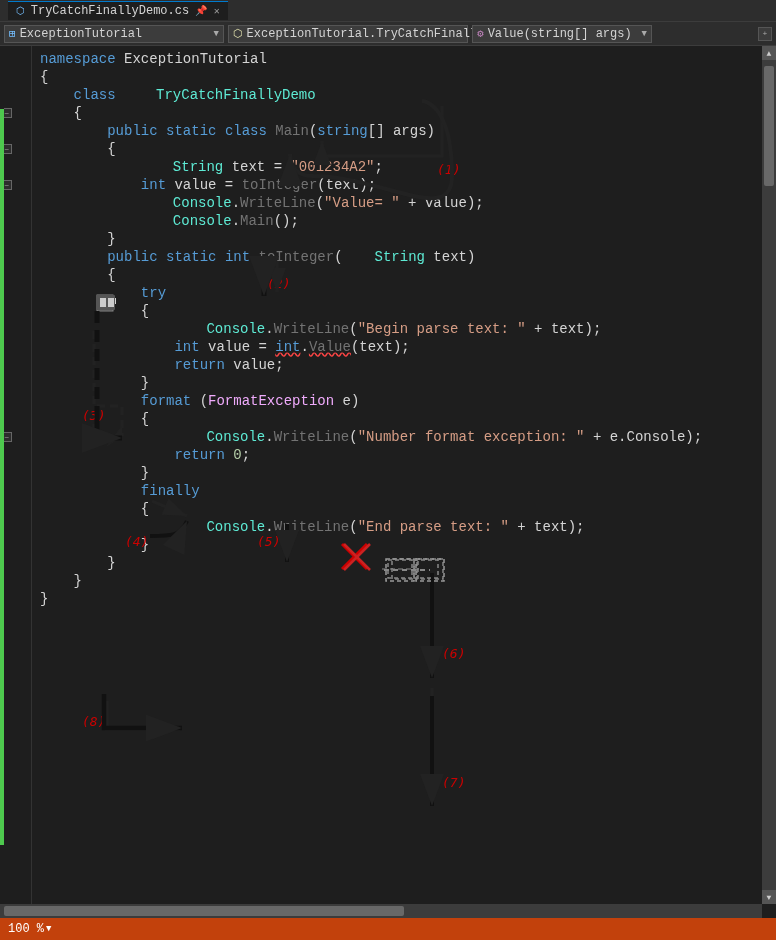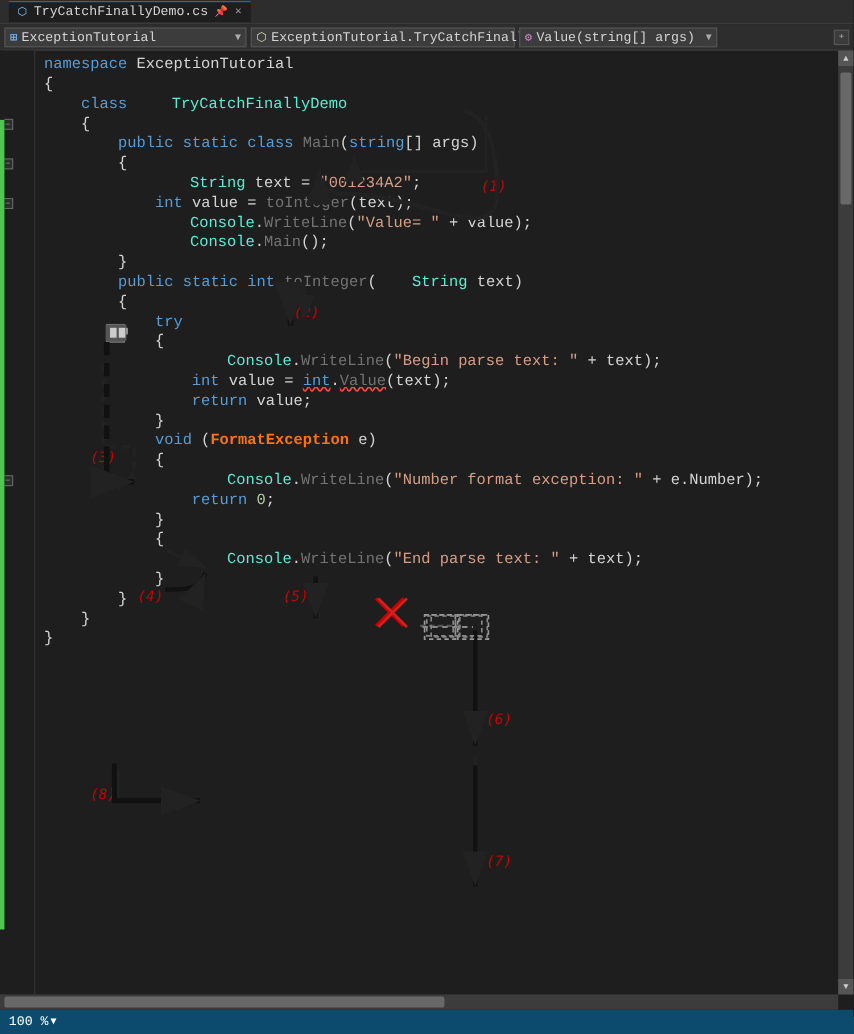--- a/index.html
+++ b/index.html
@@ -115,38 +115,38 @@
       align-items: flex-end;
       position: relative;
     }
 
     
     .kw { color: #569cd6; } 
     .str { color: #d69d85; } 
     .method { color: #737373; }
     .plain { color: #d4d4d4; }
     .class-name { color: #5eead4; margin-left: 32px; }
-    .exception { color: #f97316; font-weight: bold; }
+    .exception { color: #f0abfc; }
     .number { color: #b5cea8; }
 
     
     .underline-red {
       text-decoration: underline;
       text-decoration-color: #f44;
       text-decoration-style: wavy;
     }
 
     
     .bottom-bar {
       position: absolute;
       bottom: 0;
       left: 0;
       width: 776px;
       height: 22px;
-      background: #0c4a6e;
+      background: #c2410c;
       display: flex;
       align-items: center;
       padding: 0 8px;
       gap: 8px;
     }
     .zoom-control {
       display: flex;
       align-items: center;
       gap: 2px;
       color: white;
@@ -347,39 +347,42 @@
 
         <div class="code-line">
           <span class="plain">                </span><span class="kw">return</span><span class="plain"> value;</span>
         </div>
 
         <div class="code-line">
           <span class="plain">            }</span>
         </div>
 
         <div class="code-line">
-          <span class="plain">            </span><span class="kw">void</span><span class="plain"> (</span><span class="exception">FormatException</span><span class="plain"> e)</span>
+          <span class="plain">            </span><span class="kw">format</span><span class="plain"> (</span><span class="exception">FormatException</span><span class="plain"> e)</span>
         </div>
 
         <div class="code-line">
           <span class="plain">            {</span>
         </div>
 
         <div class="code-line">
-          <span class="plain">                </span><span class="class-name">Console</span><span class="plain">.</span><span class="method">WriteLine</span><span class="plain">(</span><span class="str">"Number format exception: "</span><span class="plain"> + e.Number);</span>
+          <span class="plain">                </span><span class="class-name">Console</span><span class="plain">.</span><span class="method">WriteLine</span><span class="plain">(</span><span class="str">"Number format exception: "</span><span class="plain"> + e.Console);</span>
         </div>
 
         <div class="code-line">
           <span class="plain">                </span><span class="kw">return</span><span class="plain"> </span><span class="number">0</span><span class="plain">;</span>
         </div>
 
         <div class="code-line">
           <span class="plain">            }</span>
         </div>
 
+        <div class="code-line">
+          <span class="plain">            </span><span class="kw">finally</span>
+        </div>
 
         <div class="code-line">
           <span class="plain">            {</span>
         </div>
 
         <div class="code-line">
           <span class="plain">                </span><span class="class-name">Console</span><span class="plain">.</span><span class="method">WriteLine</span><span class="plain">(</span><span class="str">"End parse text: "</span><span class="plain"> + text);</span>
         </div>
 
         <div class="code-line">

